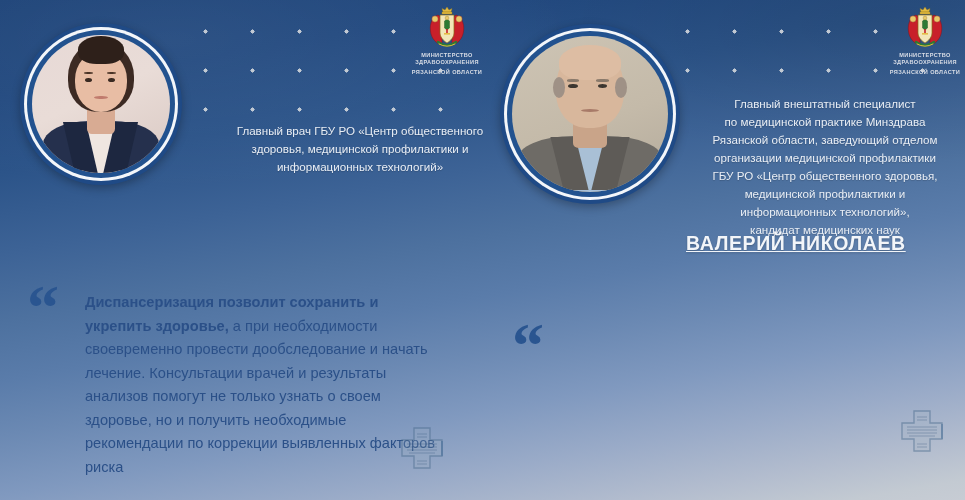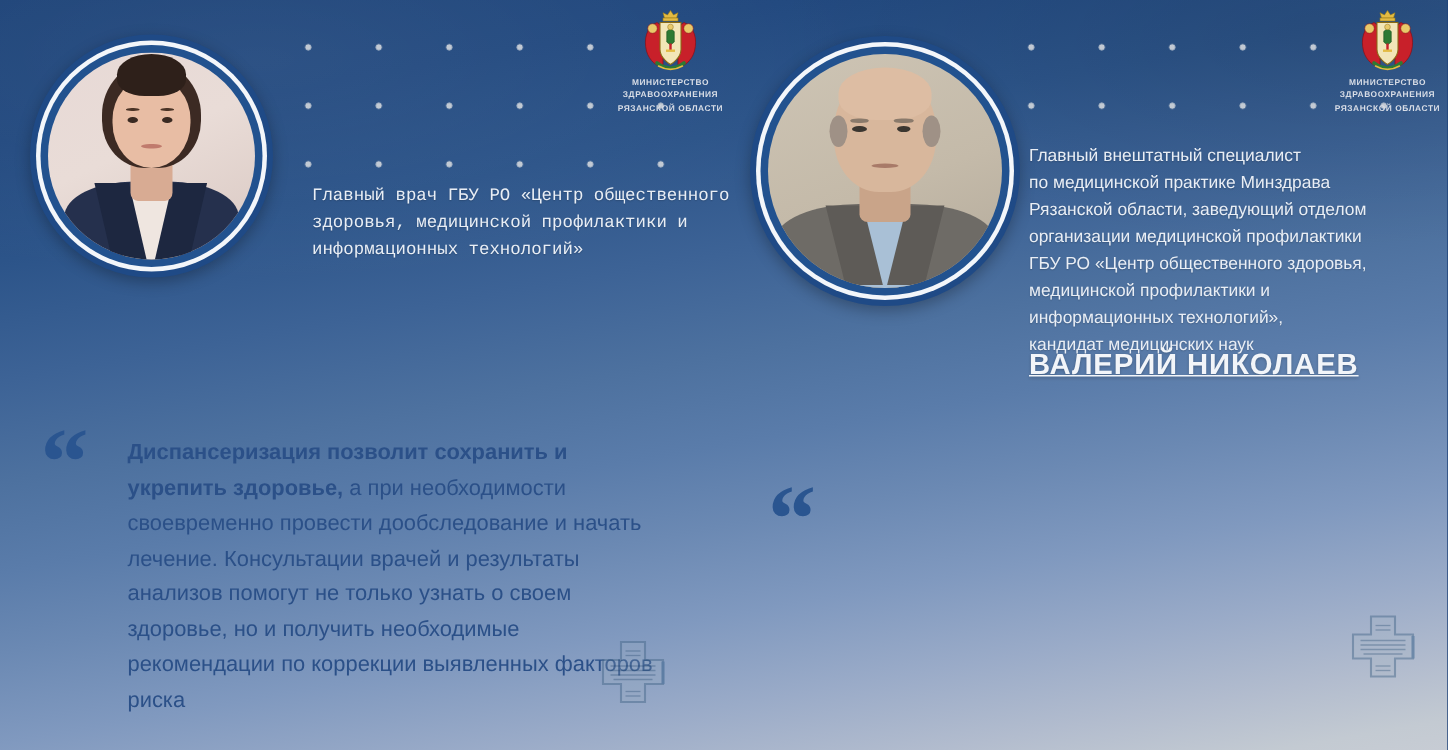--- a/index.html
+++ b/index.html
@@ -148,30 +148,31 @@
   }
 
   
   .person-title {
     position:absolute;
     color:#e9eef5;
     font-size:11.6px;
     line-height:18px;
     white-space:pre-line;
     text-shadow:0 1px 1px rgba(0,0,0,.18);
+    text-align:center;
   }
   .person-name {
     position:absolute;
     color:#f2f5f9;
     font-size:19.5px;
     font-weight:700;
     letter-spacing:.6px;
     text-shadow:0 1px 2px rgba(0,0,0,.24);
   }
-  #title-panfilova { left:208px; top:122px; width:280px;font-family:Liberation Mono, monospace; }
+  #title-panfilova { left:220px; top:122px; width:280px; }
   #name-panfilova  { left:208px; top:198px; }
   #title-nikolaev  { left:686px; top:95px;  width:278px; }
   #name-nikolaev   { left:686px; top:232px;text-decoration:underline; }
 
   
   .quote-mark {
     position:absolute;
     font-family:"Liberation Serif", serif;
     font-size:64px;
     font-weight:700;

